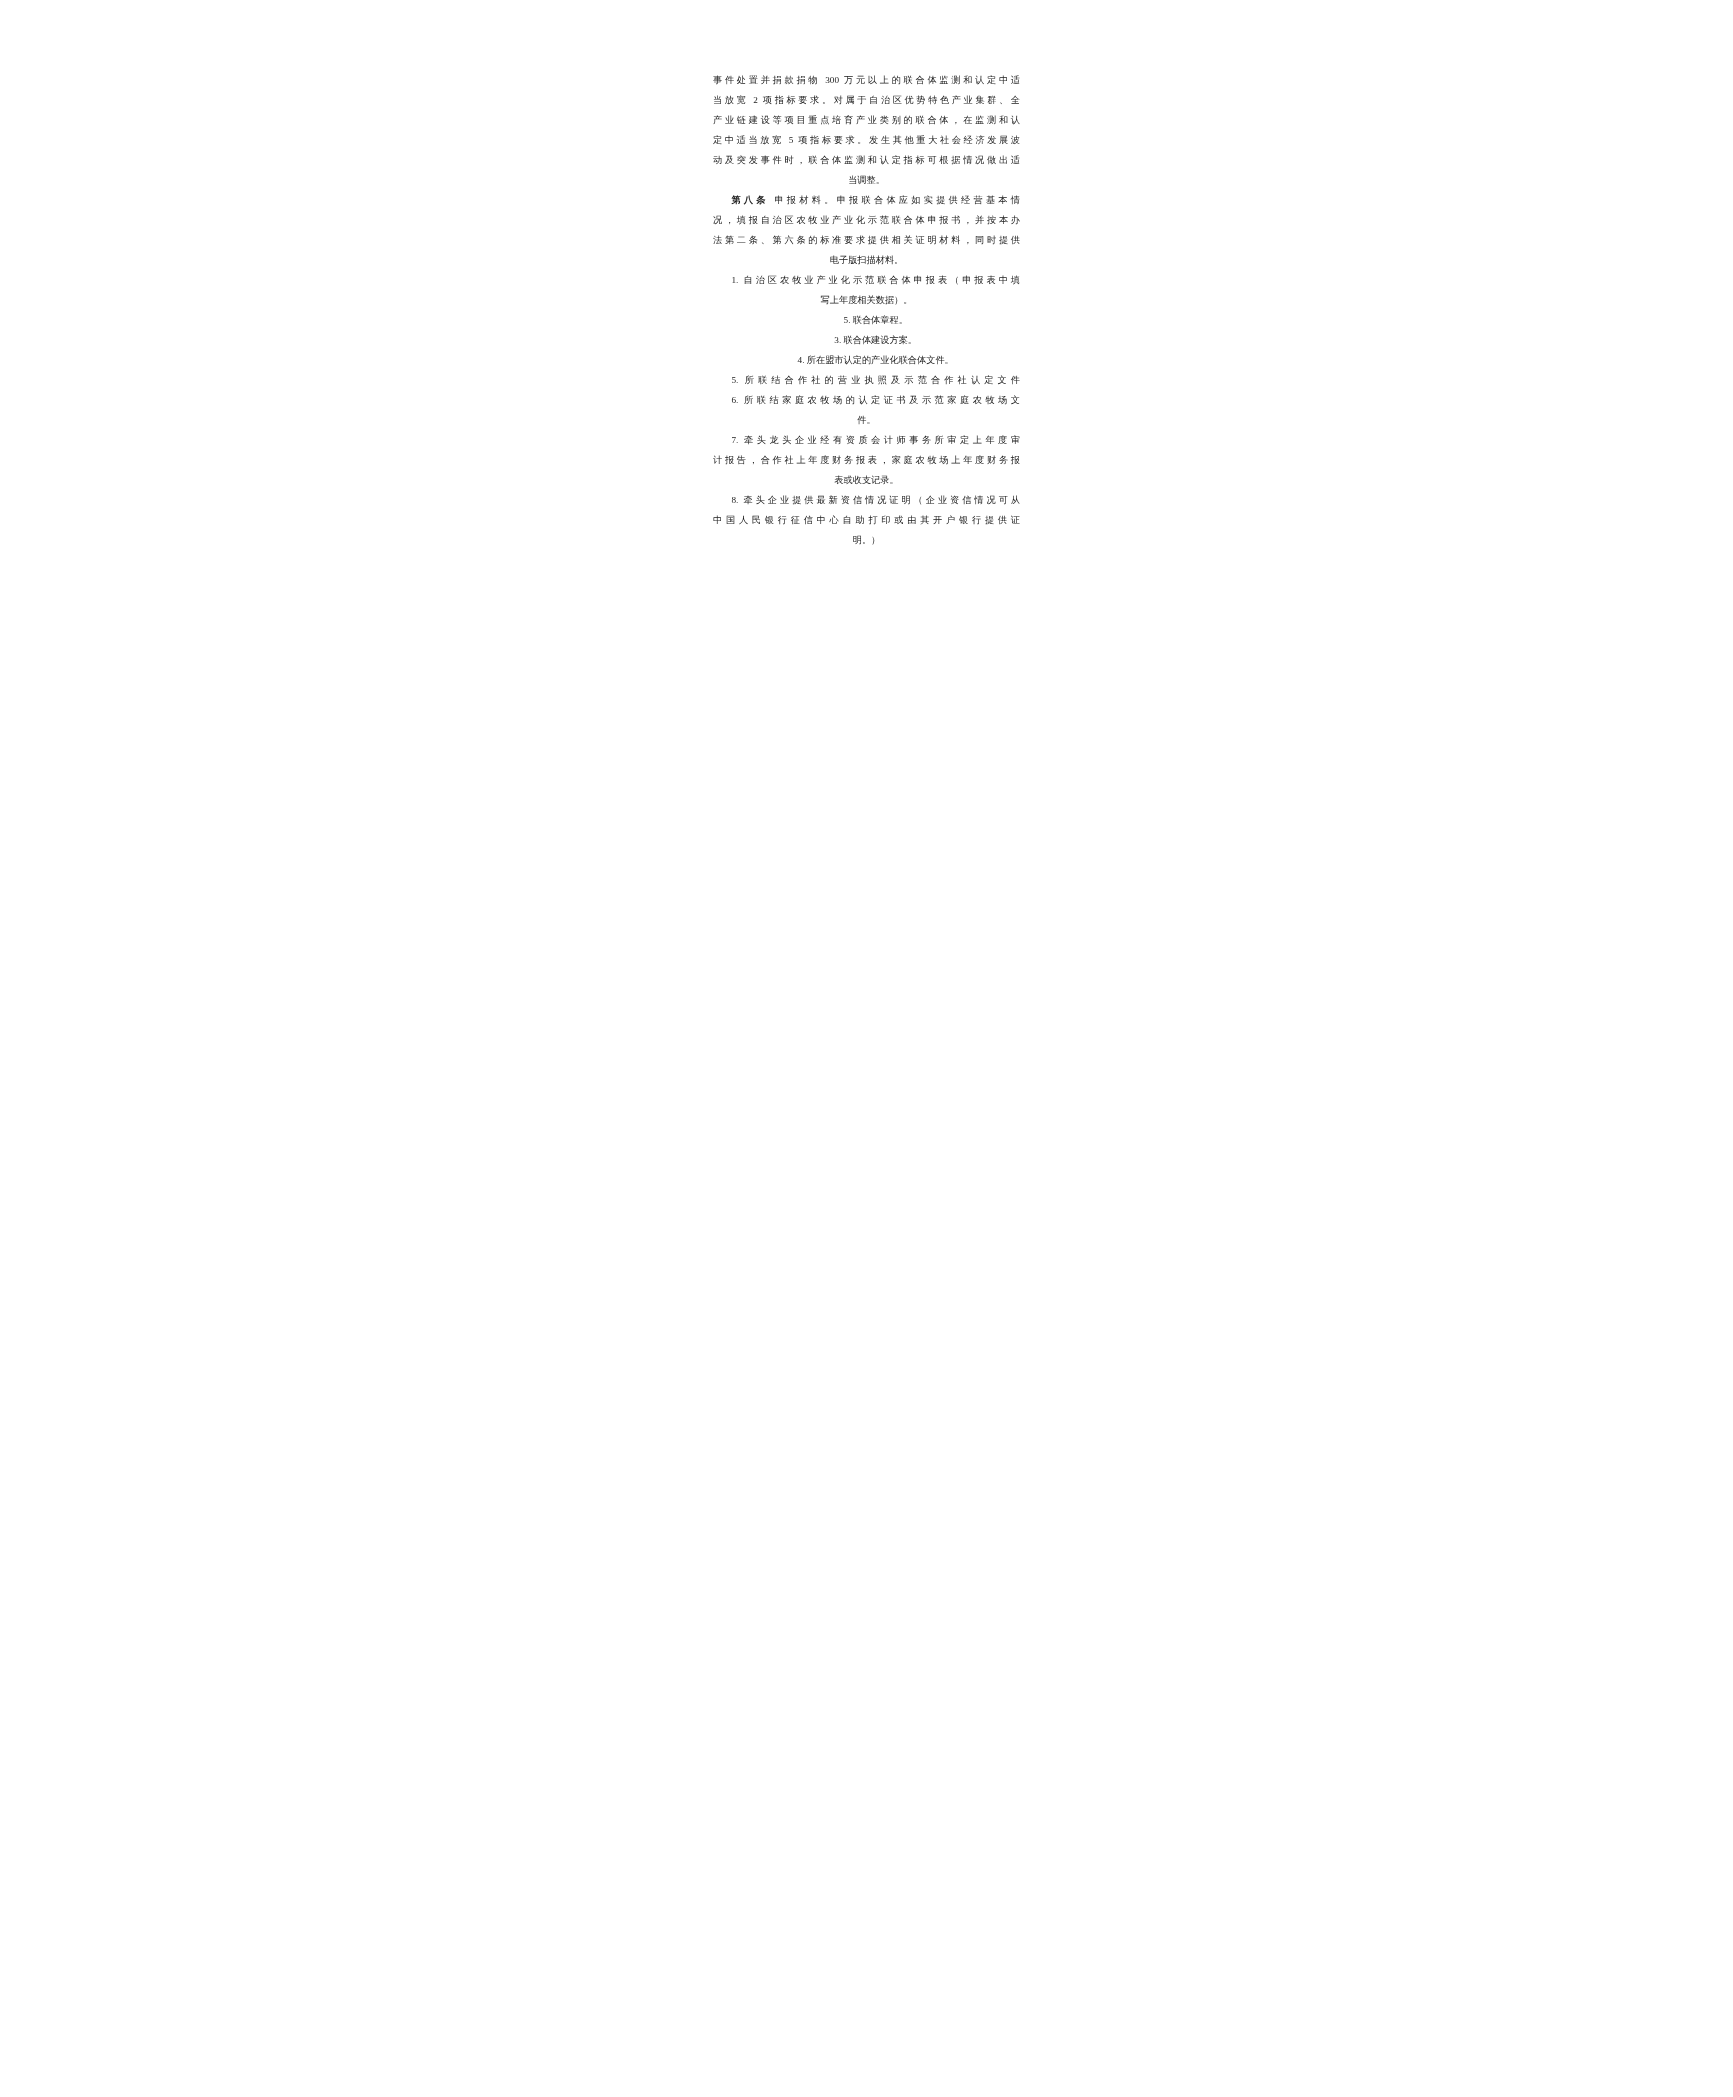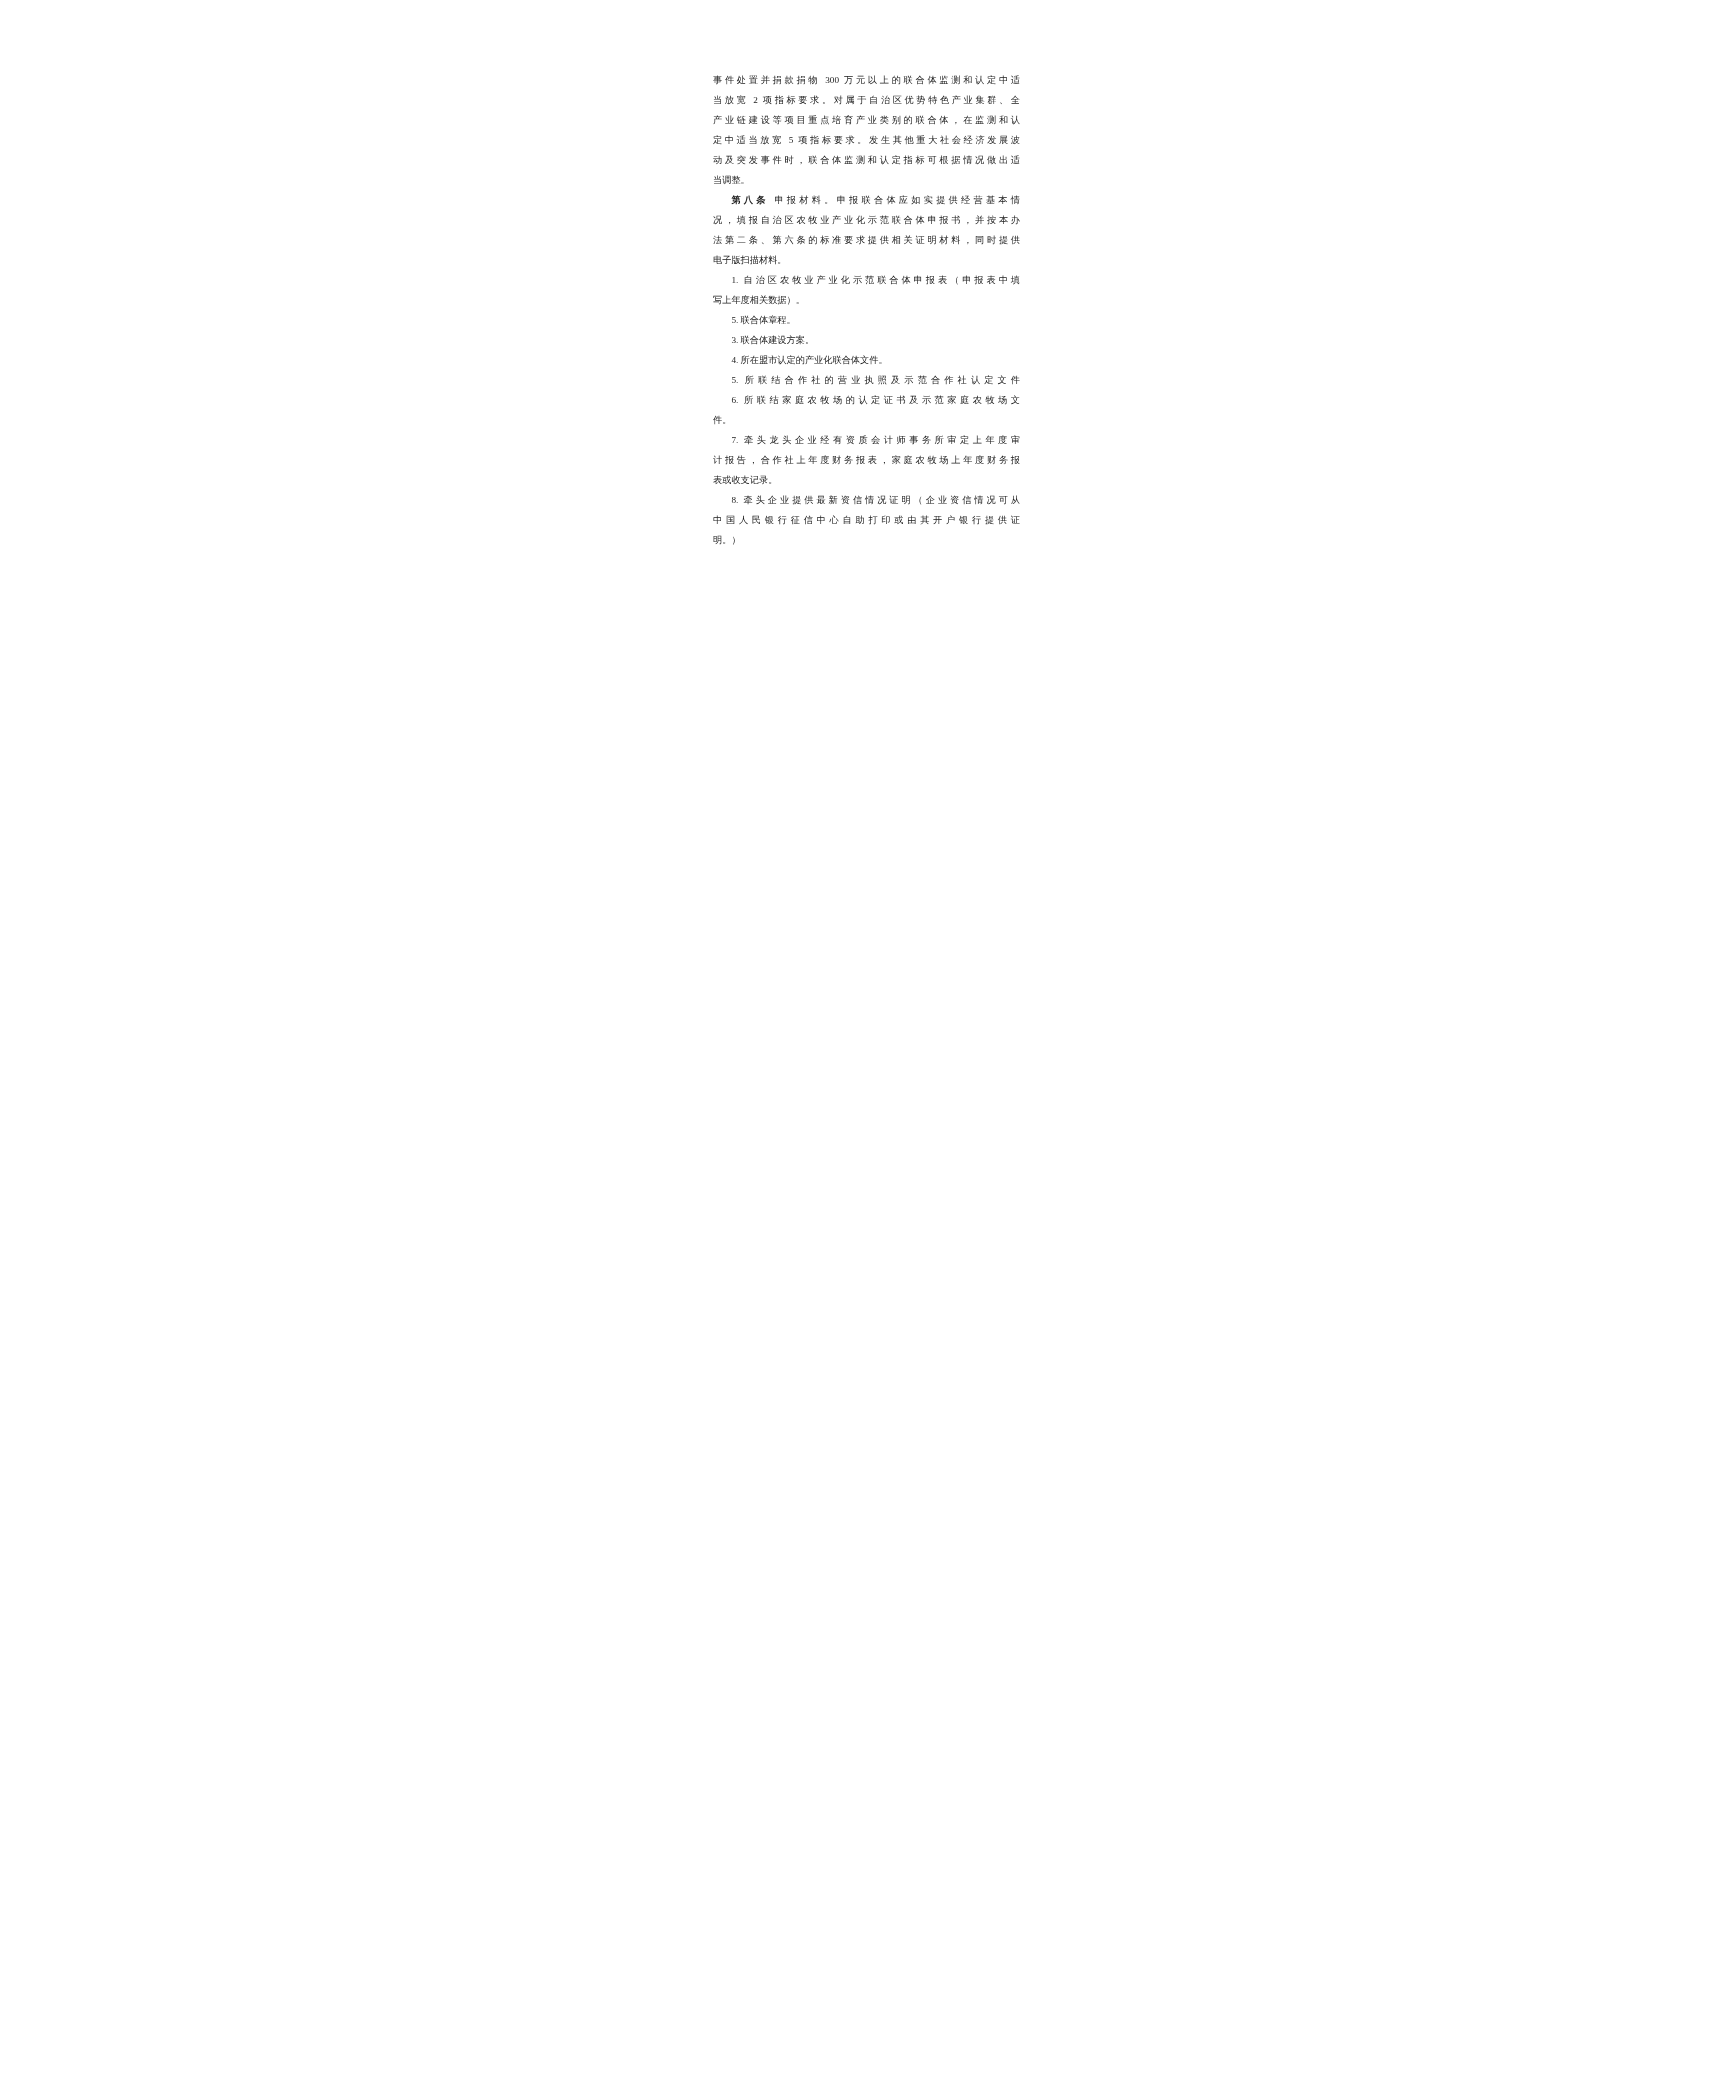--- a/index.html
+++ b/index.html
@@ -21,21 +21,21 @@
     position: absolute;
     left: 63px;
     top: 70px;
     width: 307px;
   }
   .line {
     font-size: 9.2px;
     line-height: 20px;
     height: 20px;
     white-space: nowrap;
-    text-align: left;
+    text-align: center;
     color: #1b1b1b;
   }
   .line.fill {
     white-space: normal;
     text-align: justify;
     text-align-last: justify;
     text-justify: inter-character;
   }
   .line.indent {
     text-indent: 2em;

